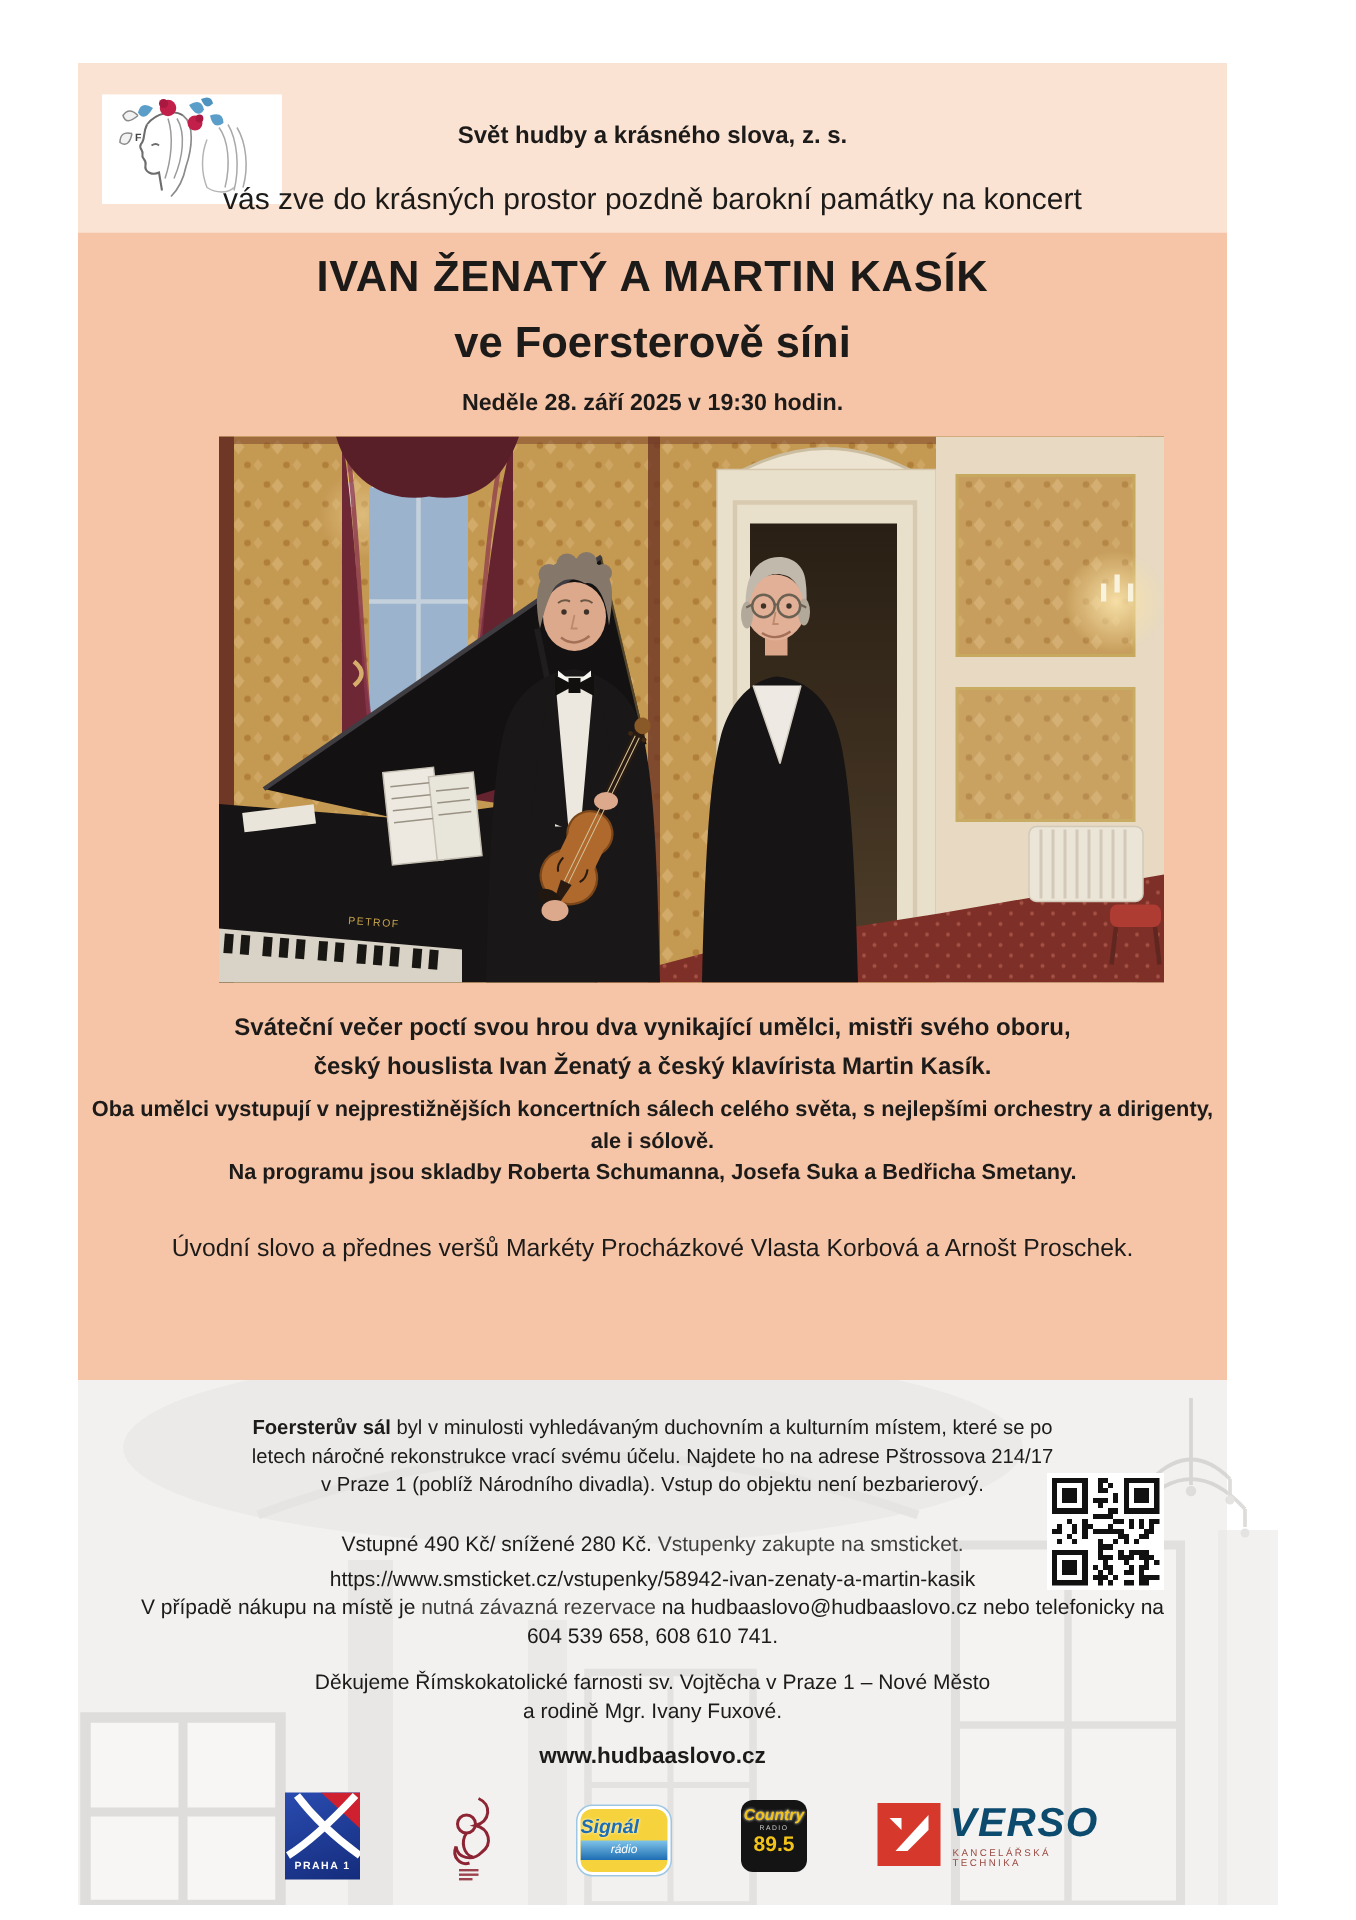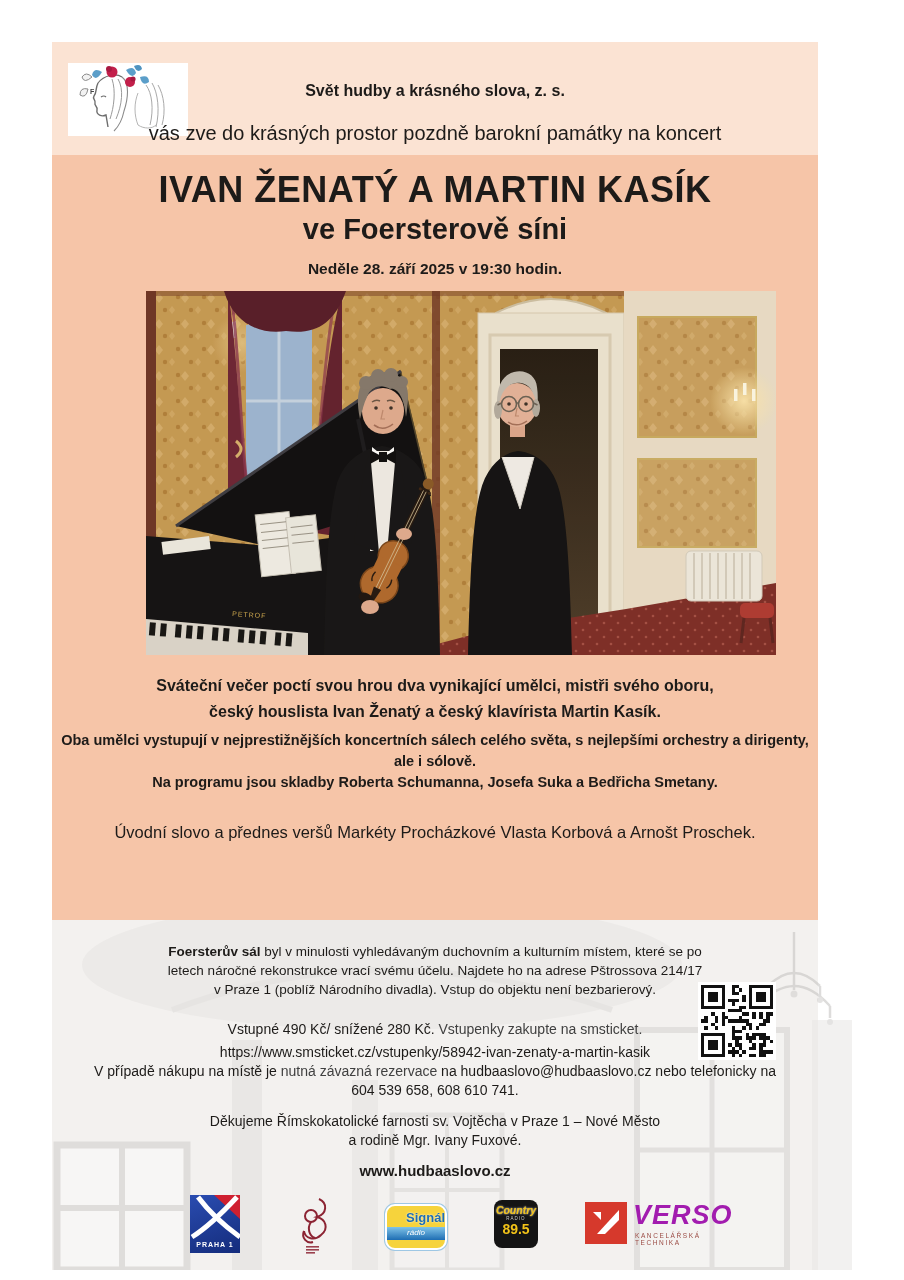--- a/index.html
+++ b/index.html
@@ -6,21 +6,21 @@
   .page{position:relative;width:904px;height:1280px;background:#ffffff;overflow:hidden;
         font-family:"Liberation Sans",sans-serif;color:#1d1b19;}
   .band{position:absolute;left:52px;width:766px;}
   .header-band{top:42px;height:113px;background:#fbe3d3;}
   .main-band{top:155px;height:765px;background:#f6c5a8;}
   .bottom-band{top:920px;height:350px;background:#f3f1ef;}
   .c{position:absolute;left:0;right:0;text-align:center;white-space:nowrap;}
   .logo-box{position:absolute;left:16px;top:21px;width:120px;height:73px;background:#ffffff;}
   .org-name{top:40px;font-size:16px;font-weight:bold;}
   .invite{top:64px;font-size:20px;margin-top:16px;}
-  .title1{top:14px;font-size:36px;font-weight:bold;letter-spacing:.5px;}
+  .title1{top:14px;font-size:29px;font-weight:bold;letter-spacing:.5px;}
   .title2{top:58px;font-size:29px;font-weight:bold;}
   .date{top:105px;font-size:15.5px;font-weight:bold;}
   .photo{position:absolute;left:94px;top:136px;width:630px;height:364px;background:#c89c55;}
   .intro-bold{top:518px;font-size:16px;font-weight:bold;line-height:26px;}
   .body-par{top:575px;font-size:14.5px;line-height:21px;font-weight:bold;}
   .uvodni{top:668px;font-size:16.5px;}
   .venue{top:22px;font-size:13.5px;line-height:19px;z-index:2;}
   .venue b{font-weight:bold;}
   .bt{font-size:14px;z-index:2;}
   .red{color:#404040;text-align:right;}
@@ -31,29 +31,29 @@
   .thanks1{top:193px;}
   .thanks2{top:212px;}
   .www{top:242px;font-weight:bold;font-size:15px;}
   .qr{position:absolute;left:646px;top:62px;width:78px;height:78px;background:#ffffff;padding:3px;box-sizing:border-box;z-index:2;}
   .decor{position:absolute;left:0;top:0;width:800px;height:350px;z-index:0;}
   .logos{position:absolute;left:0;top:272px;width:800px;height:72px;z-index:2;}
   .praha{left:138px;top:3px;width:50px;height:58px;background:linear-gradient(160deg,#2a4cb0,#142c7c);position:absolute;overflow:hidden;}
   .praha .tri{position:absolute;right:0;top:0;width:0;height:0;border-left:26px solid transparent;border-top:24px solid #cf2030;}
   .praha .t{position:absolute;left:0;right:0;bottom:5px;text-align:center;color:#fff;font-size:7px;font-weight:bold;letter-spacing:1px;}
   .signal{left:333px;top:12px;width:58px;height:42px;border-radius:10px;background:#f6d33c;border:2px solid #ffffff;box-shadow:0 0 0 1px #9ec7e4;overflow:hidden;position:absolute;}
-  .signal .s1{display:block;text-align:right;font-size:13px;font-weight:bold;color:#1d6db3;margin-top:4px;text-shadow:0 0 2px #fff;}
+  .signal .s1{display:block;text-align:left;font-size:13px;font-weight:bold;font-style:italic;color:#1d6db3;margin-top:4px;text-shadow:0 0 2px #fff;}
   .signal .s2{display:block;text-align:center;font-size:8px;font-style:italic;color:#ffffff;background:linear-gradient(#7fc3e8,#1d6db3);margin-top:2px;height:13px;line-height:12px;}
   .country{left:442px;top:8px;width:44px;height:48px;border-radius:8px;background:#141414;position:absolute;text-align:center;overflow:hidden;}
   .country .c1{display:block;font-size:10.5px;font-weight:bold;font-style:italic;color:#f2c318;text-shadow:0 0 2px #fff;margin-top:4px;}
   .country .c2{display:block;font-size:4.5px;color:#cccccc;letter-spacing:1px;}
   .country .c3{display:block;font-size:14px;font-weight:bold;color:#f2c318;}
   .verso{left:533px;top:8px;width:150px;height:48px;position:absolute;}
   .verso .sq{position:absolute;left:0;top:2px;width:42px;height:42px;background:#d6392c;}
-  .verso .v1{position:absolute;left:48px;top:0px;font-size:27px;font-weight:bold;font-style:italic;color:#a21caf;letter-spacing:1px;}
+  .verso .v1{position:absolute;left:48px;top:0px;font-size:27px;font-weight:bold;font-style:italic;color:#0c4a6e;letter-spacing:1px;}
   .verso .v2{position:absolute;left:50px;top:32px;font-size:6.5px;letter-spacing:1.6px;color:#9b4b44;}
   .emblem{left:243px;top:2px;position:absolute;}
 </style>
 </head>
 <body>
 
 <div class="page">
 
   <div class="band header-band">
     <div class="logo-box">

